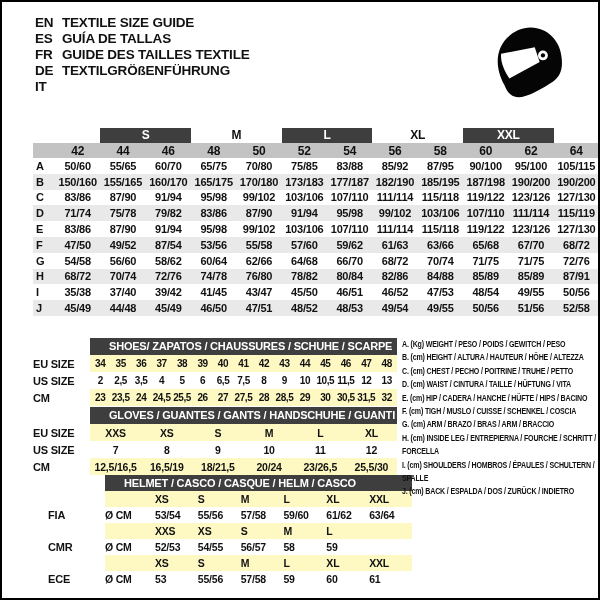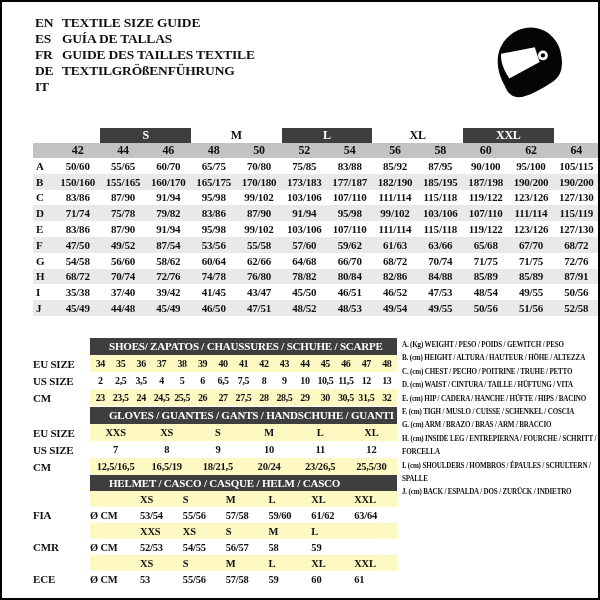--- a/index.html
+++ b/index.html
@@ -1,18 +1,18 @@
 <!DOCTYPE html>
 <html><head>
 <meta charset="utf-8">
 <style>
   html,body{margin:0;padding:0;background:#fff;}
   .page{position:relative;width:600px;height:600px;box-sizing:border-box;
         border:2px solid #000;background:#fff;overflow:hidden;
-        font-family:Liberation Serif, serif;color:#111;letter-spacing:-0.2px;}
+        font-family:Liberation Sans, sans-serif;color:#111;letter-spacing:-0.2px;}
   
   .langs{position:absolute;left:33px;top:13px;}
   .lang-row{display:flex;font-weight:700;font-size:13.5px;line-height:16px;}
   .lang-code{width:27px;}
   
   .helmet-pic{position:absolute;left:486px;top:14px;width:82px;height:92px;}
   
   .size-table{position:absolute;left:31px;top:126px;width:566px;font-size:11px;font-weight:700;}
   .trow{display:grid;grid-template-columns:22px repeat(12,1fr);align-items:center;}
   .trow .cell{text-align:center;white-space:nowrap;}
@@ -20,21 +20,21 @@
   .group-row{height:15px;}
   .gcell{height:15px;line-height:15px;text-align:center;font-size:12px;}
   .gcell.dark{background:#3e3e3e;color:#fff;}
   .sizes-row{height:15px;background:#c3c3c3;font-size:12px;}
   .data-row{height:15.8px;}
   .data-row.stripe{background:#e9e9e9;}
   
   .bsection{position:absolute;left:31px;width:364px;font-size:11px;}
   .bsection.sec-shoes{top:336px;}
   .bsection.sec-gloves{top:405px;}
-  .bsection.sec-helmet{top:473px;}
+  .bsection.sec-helmet{top:473px;margin-left:15px;}
   .brow{display:flex;align-items:center;height:17px;}
   .sec-helmet .brow{height:16px;}
   .slabel{width:57px;font-weight:700;white-space:nowrap;}
   .bar{flex:1;background:#3e3e3e;color:#fff;height:17px;line-height:17px;
        padding-left:19px;font-weight:700;font-size:11px;white-space:nowrap;}
   .bgrid{flex:1;display:grid;height:100%;align-items:center;font-weight:700;}
   .brow.shaded .bgrid{background:#fef9c3;}
   .bcell{text-align:center;white-space:nowrap;}
   .sec-shoes .bgrid{grid-template-columns:repeat(15,1fr);font-size:10px;letter-spacing:-0.4px;}
   .sec-gloves .bgrid{grid-template-columns:repeat(6,1fr);font-size:10.5px;}

